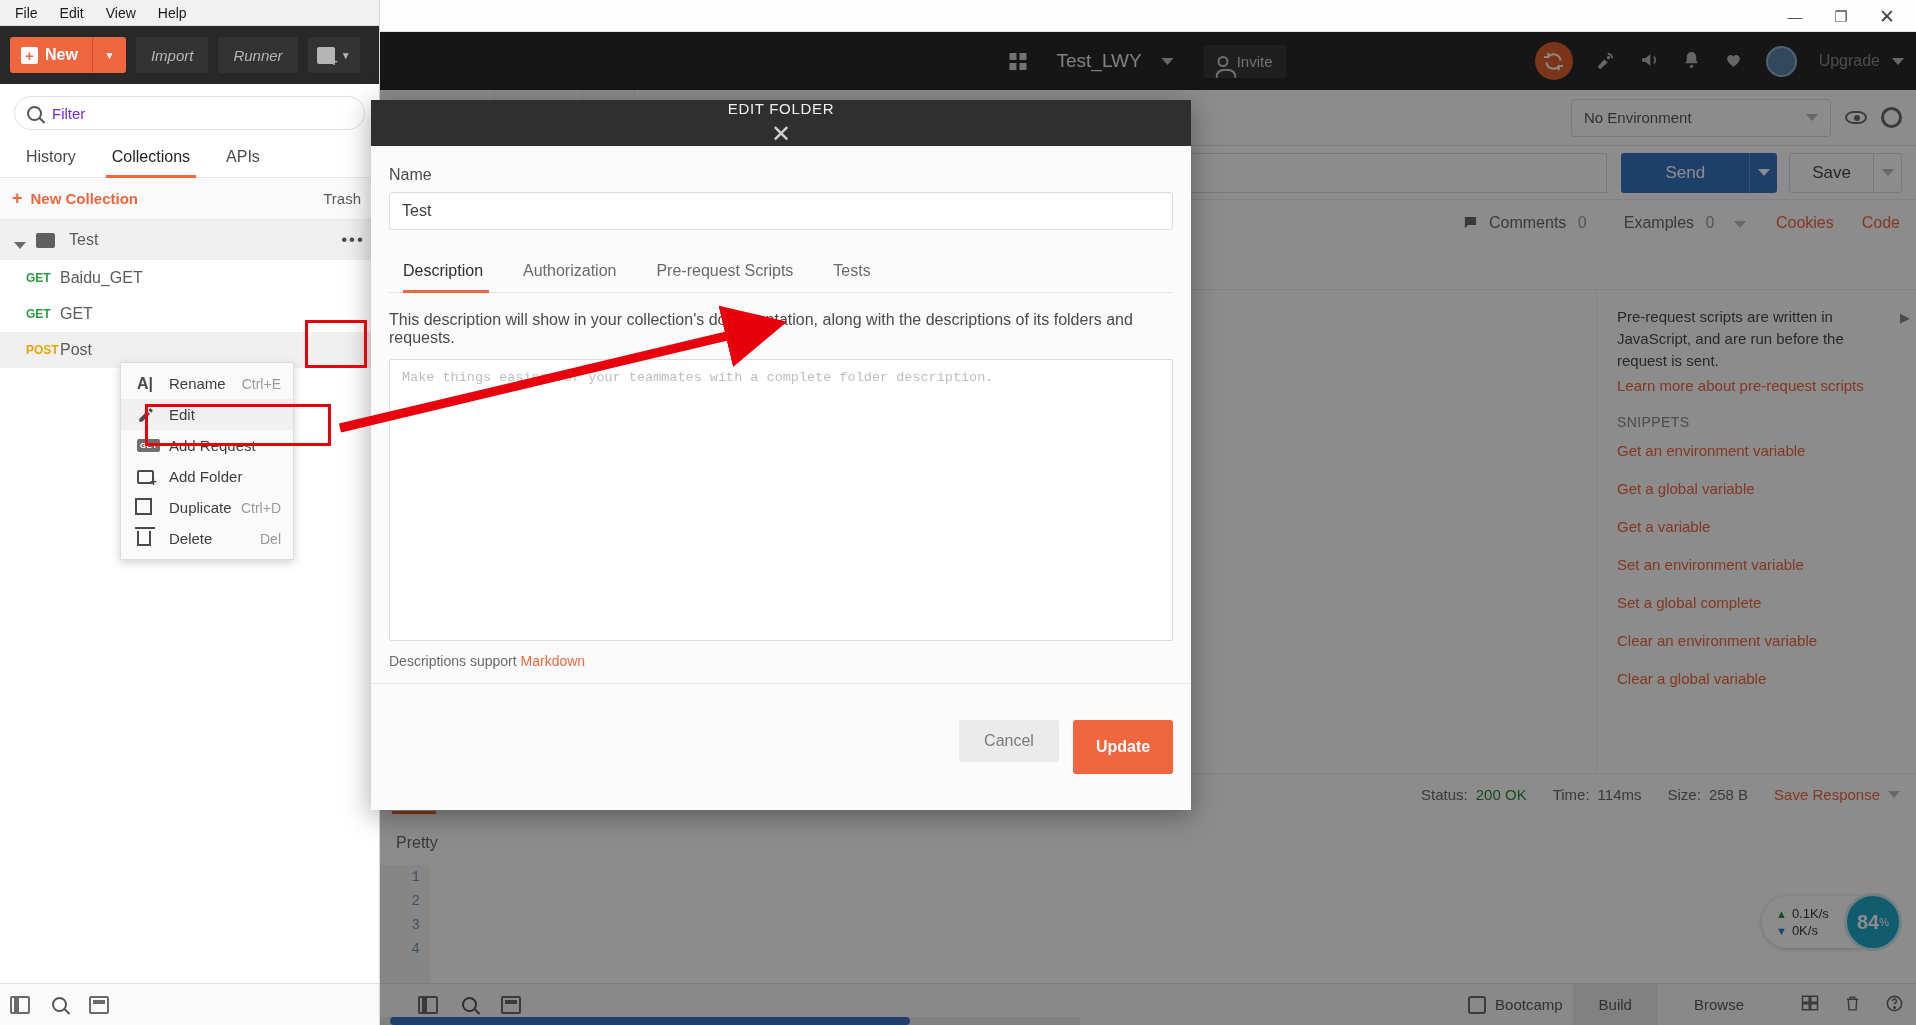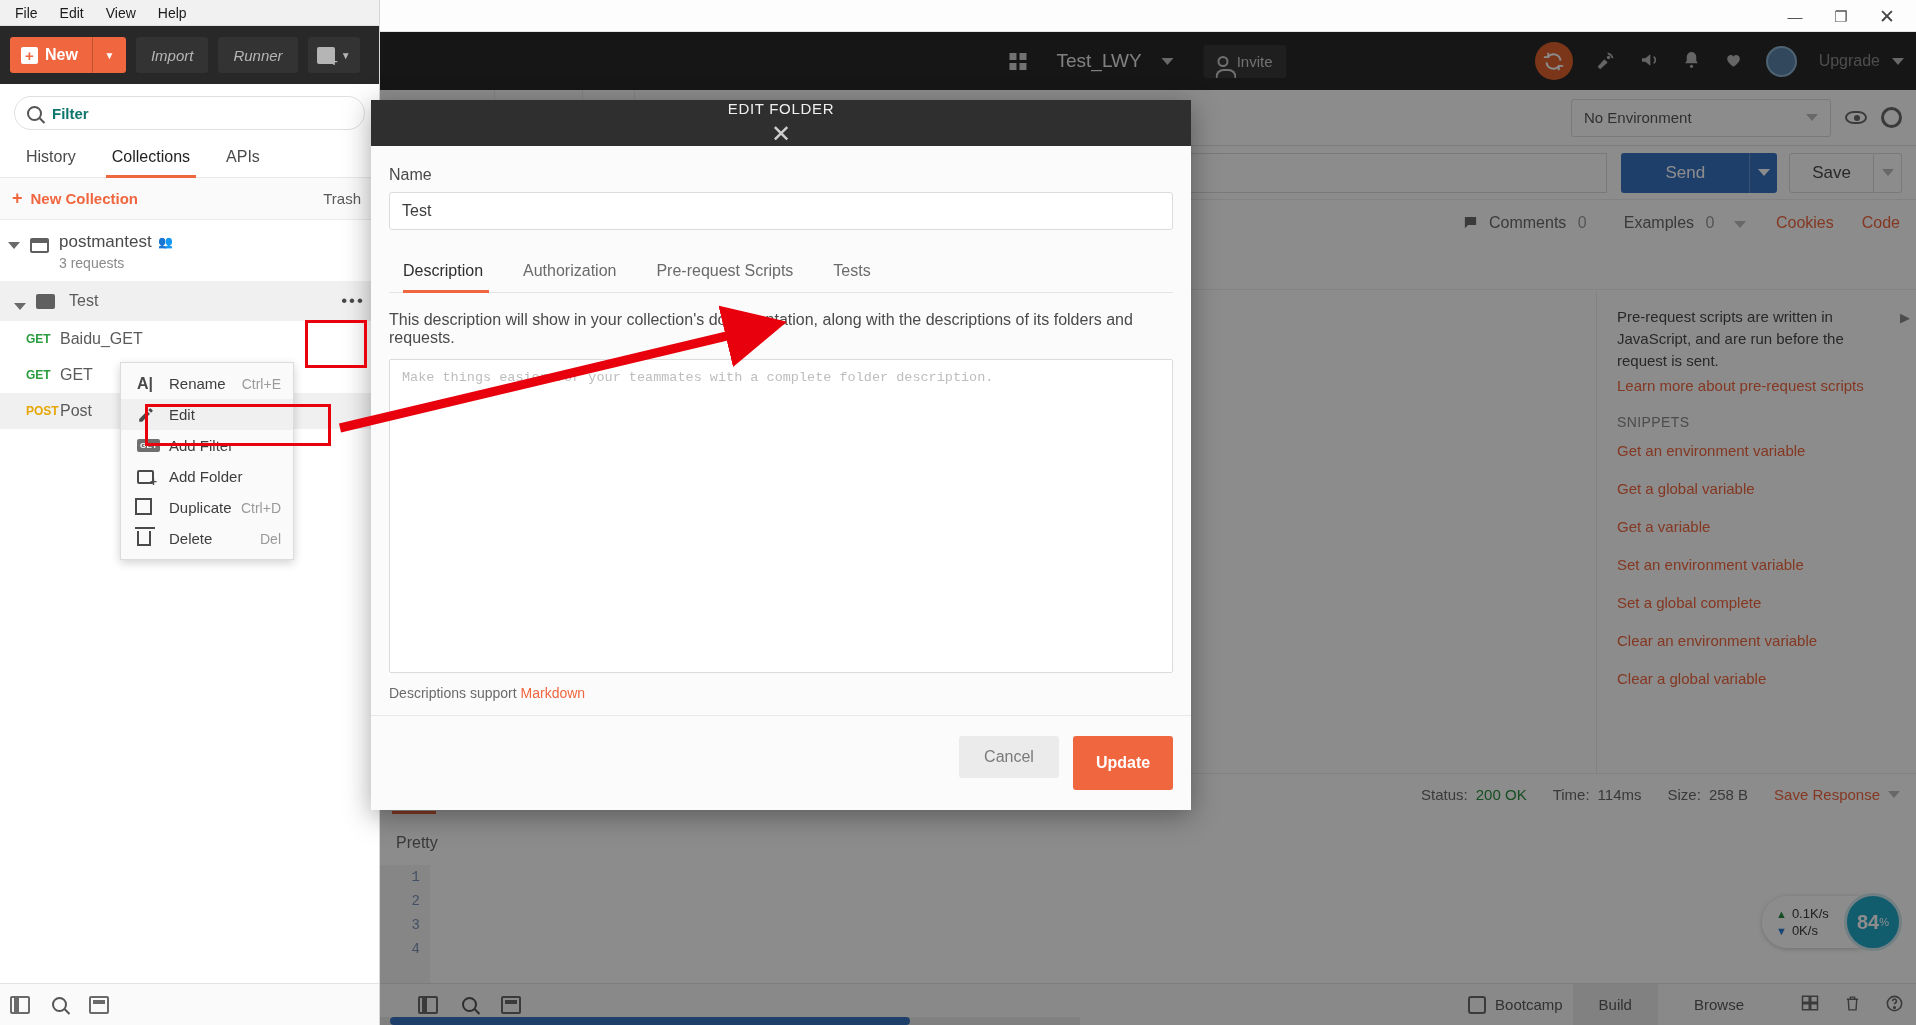--- a/index.html
+++ b/index.html
@@ -58,21 +58,21 @@
   }
   .tbtn.icon { padding: 0 9px; gap: 6px; }
   .sqicon { width: 18px; height: 17px; background:#b5b5b5; border-radius:2px; position:relative; display:inline-block;}
   .sqicon:after{ content:"+"; position:absolute; right:-3px; bottom:-5px; color:#b5b5b5; font-size:13px; font-weight:700;}
 
   .filterwrap { padding: 12px 14px 8px 14px; }
   .filterbox {
     height: 34px; border: 1px solid #e0e0e0; border-radius: 17px; display: flex; align-items: center;
     padding: 0 12px; gap: 10px; background: #fff;
   }
-  .filterbox .ph { color: #0f766e; font-size: 15px; font-weight: bold; }
+  .filterbox .ph { color: #6d28d9; font-size: 15px; }
   .mag { width: 15px; height: 15px; border: 2px solid #555; border-radius: 50%; position: relative; display:inline-block;}
   .mag:after { content: ""; position: absolute; width: 2px; height: 7px; background: #555; transform: rotate(-45deg); right: -3px; bottom: -5px; }
 
   .tabs3 { display: flex; font-size: 16px; color: #4a4a4a; padding: 0 8px; border-bottom: 1px solid #e8e8e8; }
   .tabs3 .t { padding: 10px 18px 11px 18px; position: relative; }
   .tabs3 .t.on { color: #222; }
   .tabs3 .t.on:after { content: ""; position: absolute; left: 12px; right: 12px; bottom: -1px; height: 3px; background: #f0663f; }
 
   .subbar { display:flex; align-items:center; justify-content: space-between; padding: 10px 18px 10px 12px;
             border-bottom: 1px solid #eaeaea; background:#fafafa; }
@@ -227,21 +227,21 @@
   .mtabs { display:flex; gap: 0; margin-top: 22px; border-bottom:1px solid #e4e4e4; }
   .mtab { padding: 10px 20px 12px 20px; font-size:16px; color:#6a6a6a; position:relative;}
   .mtab:first-child { padding-left: 14px; }
   .mtab.on { color:#2d2d2d; }
   .mtab.on:after { content:""; position:absolute; left:14px; right:14px; bottom:-1px; height:3px; background:#f0663f;}
   .desc-note { font-size:16px; color:#4a4a4a; margin: 18px 0 12px 0; }
   .desc-area { flex:1; border:1px solid #dcdcdc; background:#fff; border-radius:2px; padding: 10px 12px;
                font-family:"Liberation Mono", monospace; font-size:13.5px; color:#bdbdbd; }
   .md-note { font-size:14px; color:#6a6a6a; padding: 12px 0 14px 0; }
   .md-note b { color:#f0663f; font-weight: normal; }
-  .modal-ftr { border-top:1px solid #e8e8e8; padding: 20px 18px; display:flex; justify-content:flex-end; gap: 14px; }
+  .modal-ftr { border-top:1px solid #e8e8e8; padding: 36px 18px; display:flex; justify-content:flex-end; gap: 14px; }
   .btn-cancel { width: 100px; height: 42px; background:#ebebeb; color:#7a7a7a; font-size:16px;
                 display:flex;align-items:center;justify-content:center; border-radius:3px;}
   .btn-update { width: 100px; height: 54px; background:#f0663f; color:#fff; font-size:16px; font-weight:600;
                 display:flex;align-items:center;justify-content:center; border-radius:3px;}
 
   
   .arrow-svg { position:absolute; left:0; top:0; width:1916px; height:1025px; z-index: 70; pointer-events:none; }
 
   
   .speed { position: absolute; right: 14px; bottom: 72px; width: 140px; height: 62px; z-index: 25;
@@ -303,31 +303,20 @@
     </div>
 
     <div class="subbar">
       <div class="newcoll">
         <span class="p">+</span>
         <span>New Collection</span>
       </div>
       <div class="trash">Trash</div>
     </div>
 
-    <div class="coll-row">
-      <div class="tri"></div>
-      <div class="folder-ico open"></div>
-      <div>
-        <div class="coll-name">
-          <span>postmantest</span>
-          <span class="people">👥</span>
-        </div>
-        <div class="coll-sub">3 requests</div>
-      </div>
-    </div>
 
     <div class="tree-row sel" style="height:40px;">
       <div class="tri" style="margin-left:6px;"></div>
       <div class="folder-ico" style="margin-top:0;"></div>
       <span style="margin-left:4px;">Test</span>
       <span class="dots">•••</span>
     </div>
 
     <div class="tree-row">
       <span class="meth get">GET</span>
@@ -628,21 +617,21 @@
             <path d="M20.7 5.6l-2.3-2.3a1 1 0 0 0-1.4 0l-2 2 3.7 3.7 2-2a1 1 0 0 0 0-1.4zM3 17.2V21h3.8L17.3 10.5 13.5 6.7 3 17.2z"></path>
           </svg>
       </span>
       <span class="lb">Edit</span>
       <span class="sc"></span>
     </div>
     <div class="ctxitem">
       <span class="ci">
           <span class="ico-get">GET</span>
         </span>
-      <span class="lb">Add Filter</span>
+      <span class="lb">Add Request</span>
       <span class="sc"></span>
     </div>
     <div class="ctxitem">
       <span class="ci">
           <span class="ico-fld"></span>
         </span>
       <span class="lb">Add Folder</span>
       <span class="sc"></span>
     </div>
     <div class="ctxitem">

